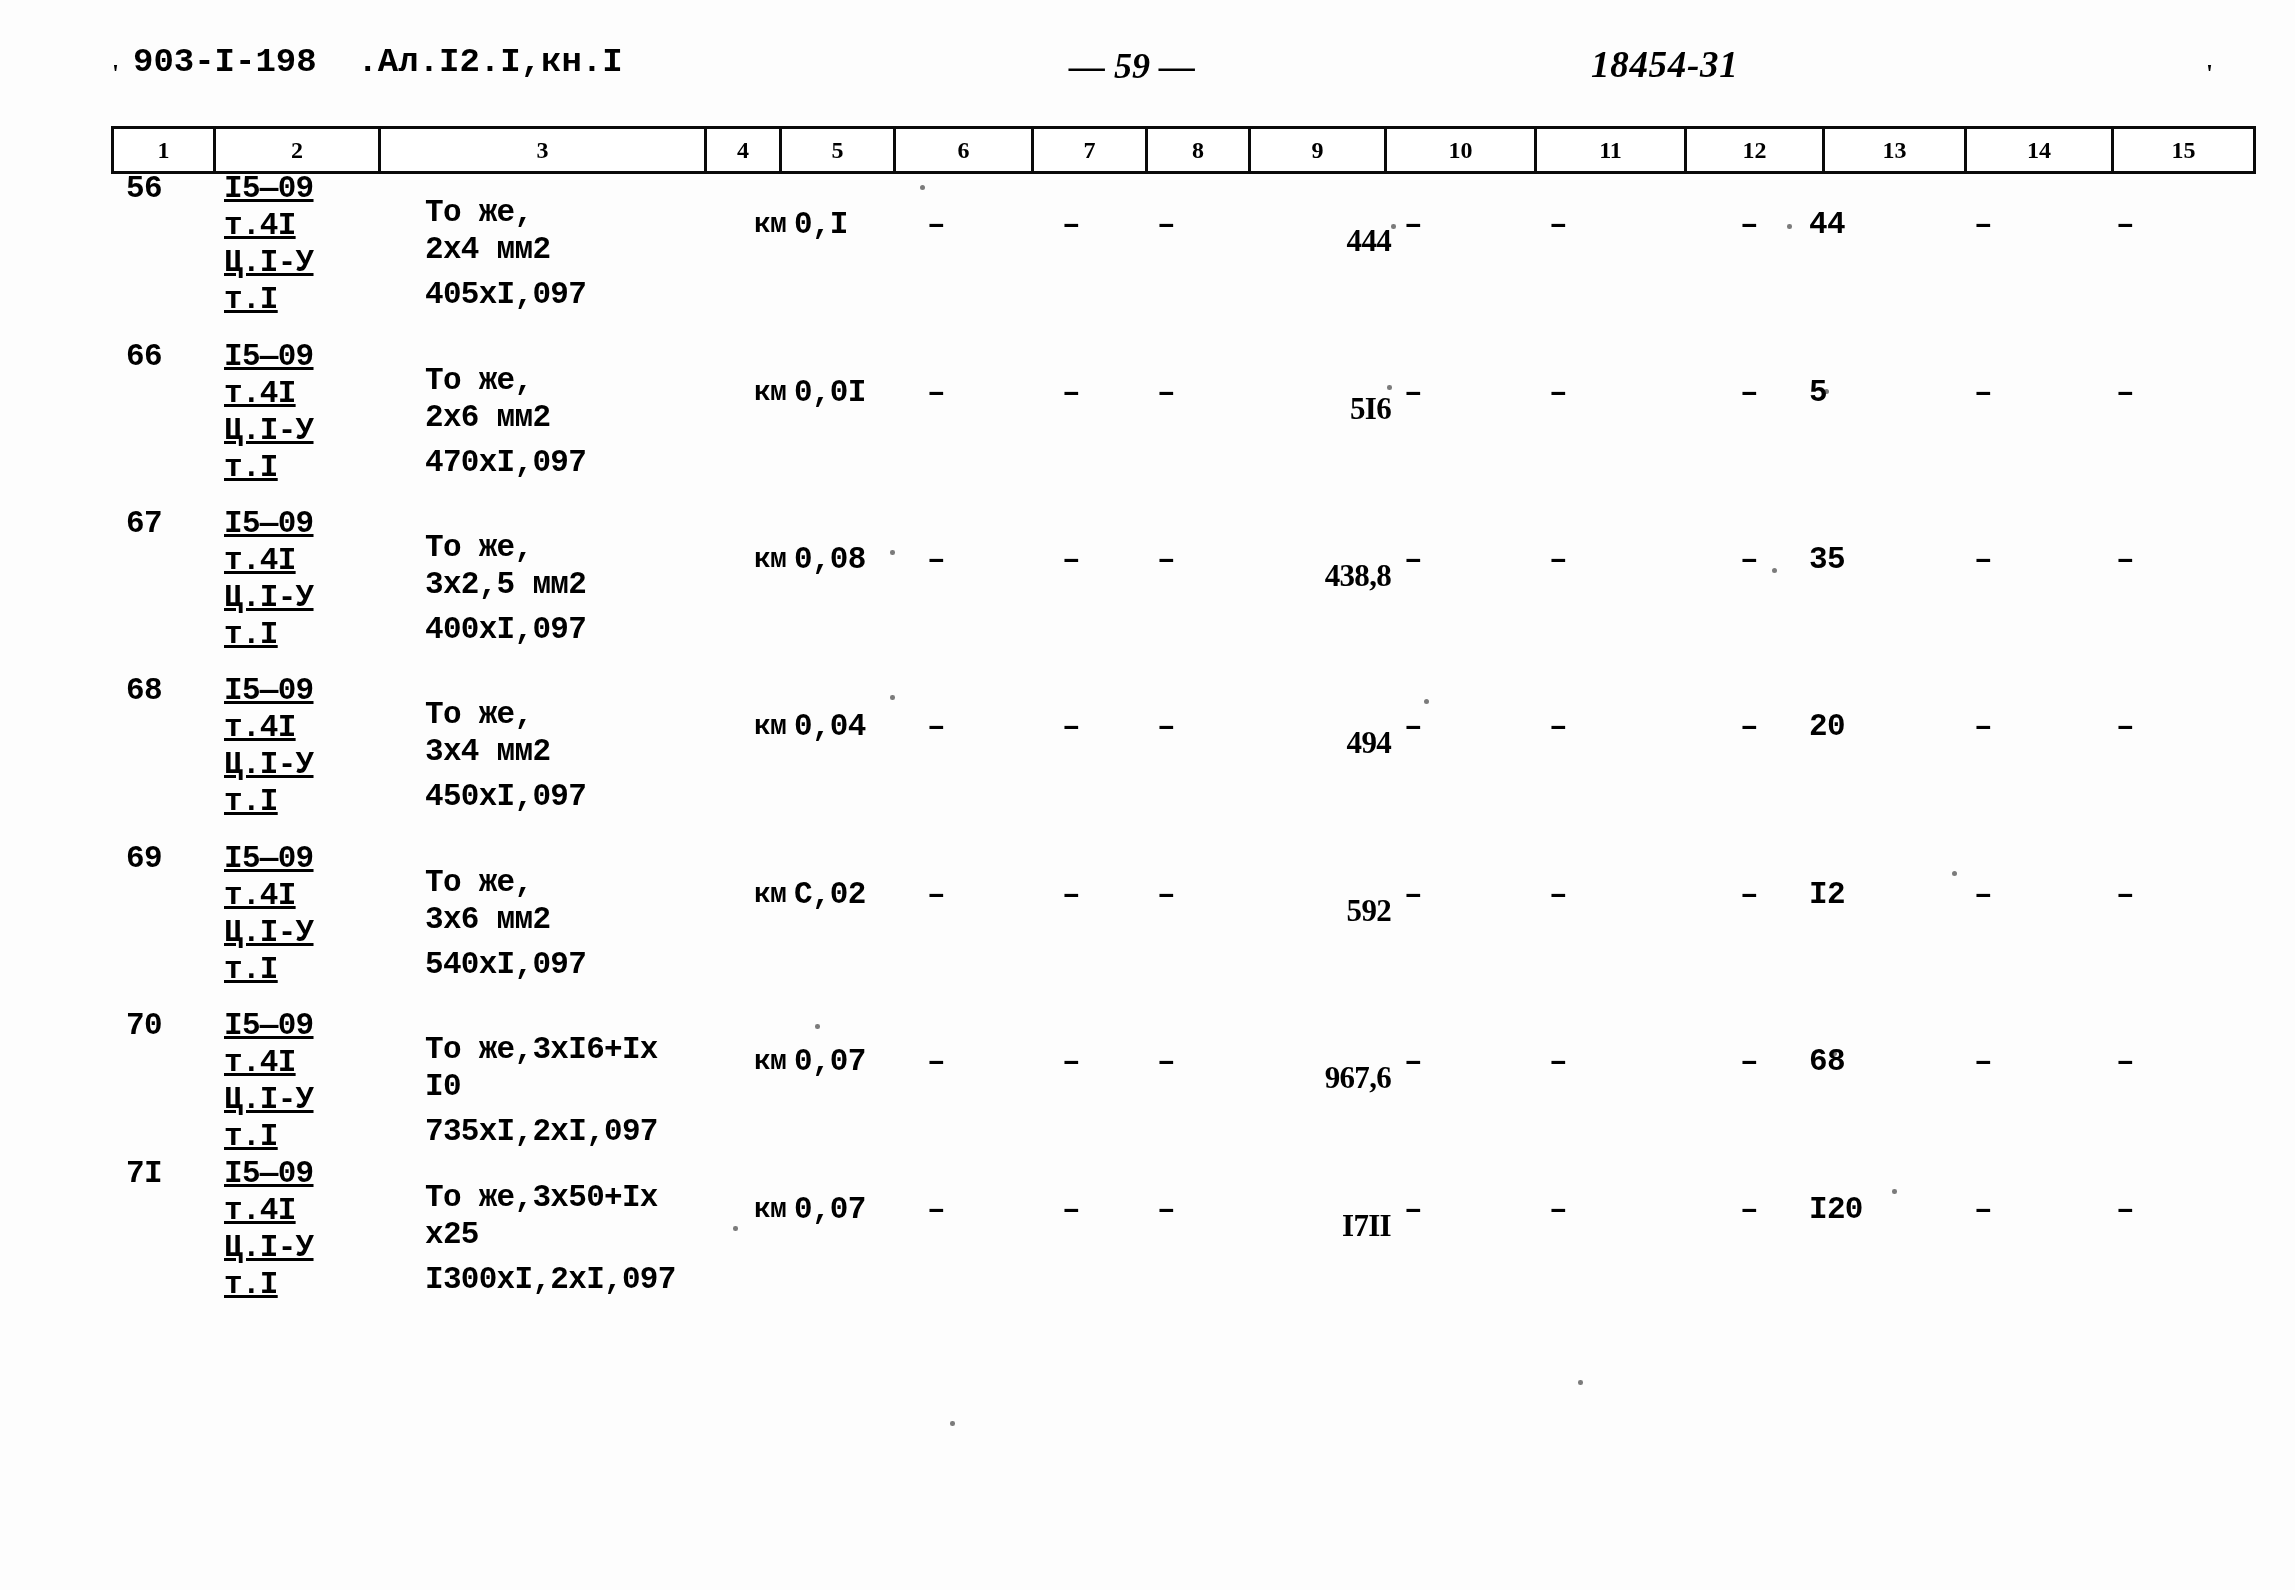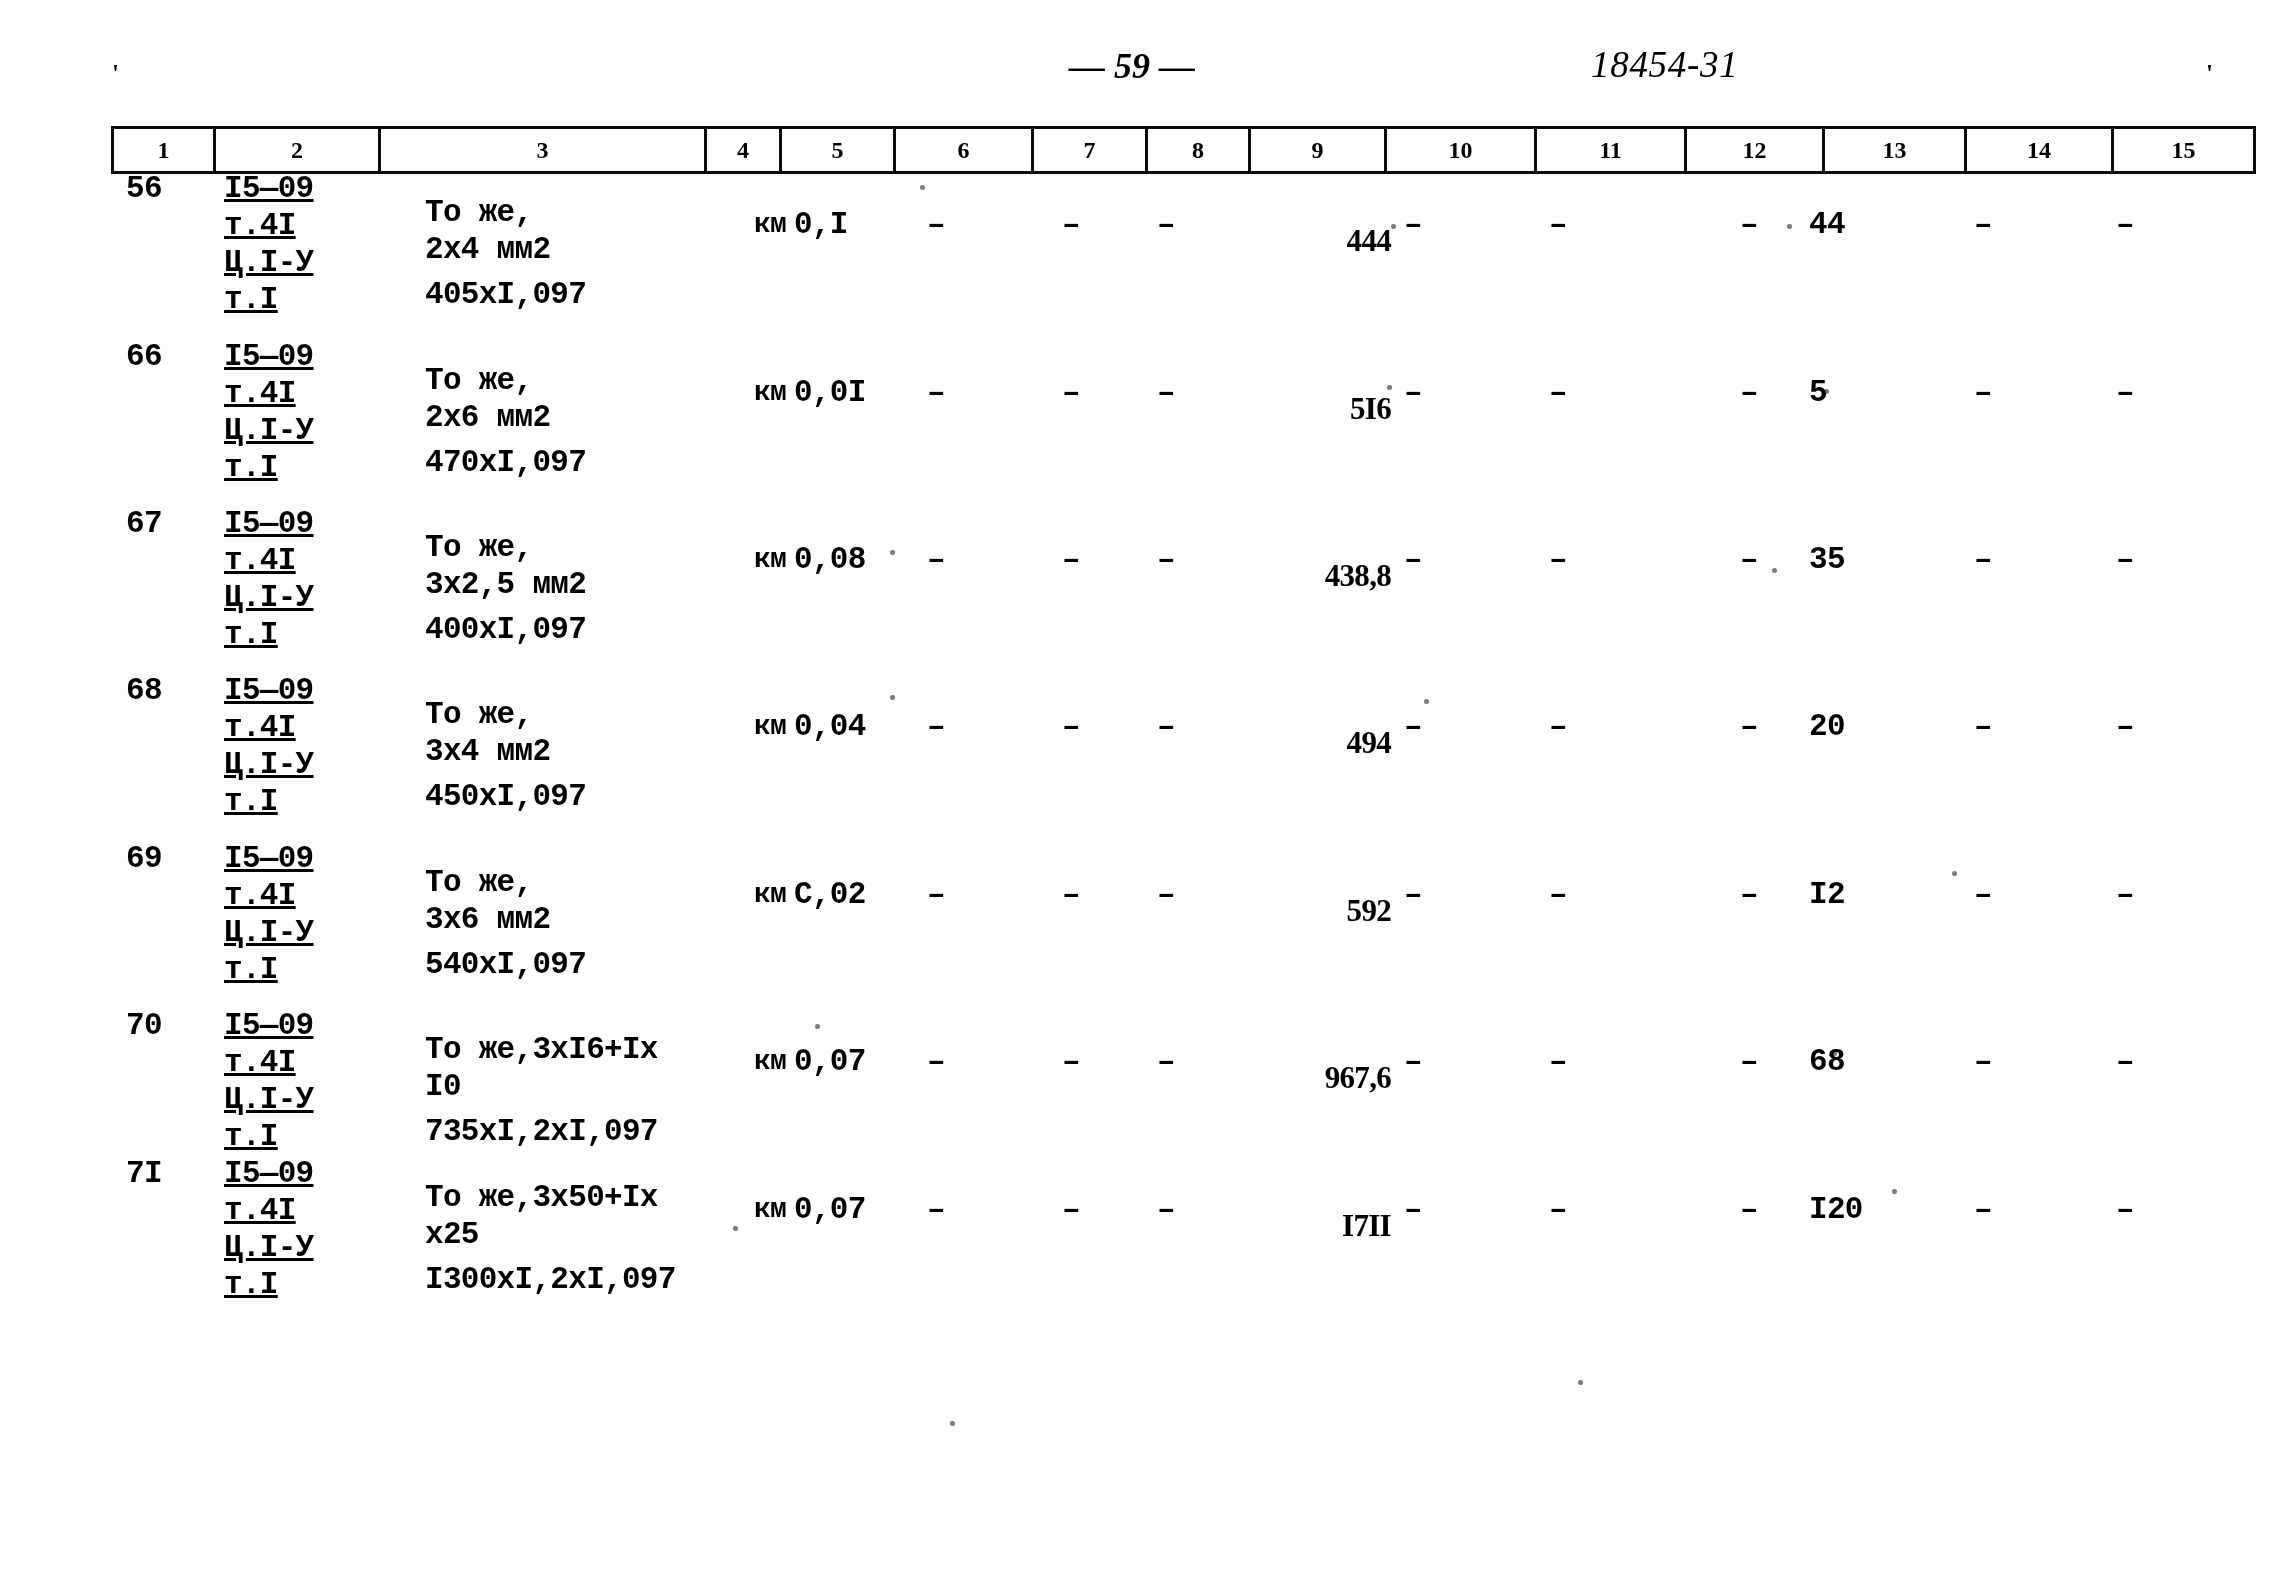--- a/index.html
+++ b/index.html
@@ -67,21 +67,21 @@
     font-weight: bold;
     white-space: pre;
   }
   .hdr-right {
     position: absolute;
     left: 1591px;
     top: 0px;
     font-family: "Liberation Serif", serif;
     font-size: 37px;
     font-style: italic;
-    font-weight: normal;
+    font-weight: bold;
     letter-spacing: 0.7px;
     white-space: pre;
   }
 
   
   #grid-table {
     position: absolute;
     left: 111px;
     top: 126px;
     border-collapse: collapse;
@@ -146,20 +146,21 @@
     opacity: .55;
   }
 </style>
 </head>
 <body>
 
 <div id="page">
 
   <div id="doc-header">
     <span class="hdr-tick-left">'</span>
+    <span class="hdr-left">903-I-198  .Ал.I2.I,кн.I</span>
     <span class="hdr-center">— 59 —</span>
     <span class="hdr-right">18454-31</span>
     <span class="hdr-tick-right">'</span>
   </div>
 
   <table id="grid-table">
     <tbody>
       <tr>
         <td style="width:99px">1</td>
         <td style="width:162px">2</td>

